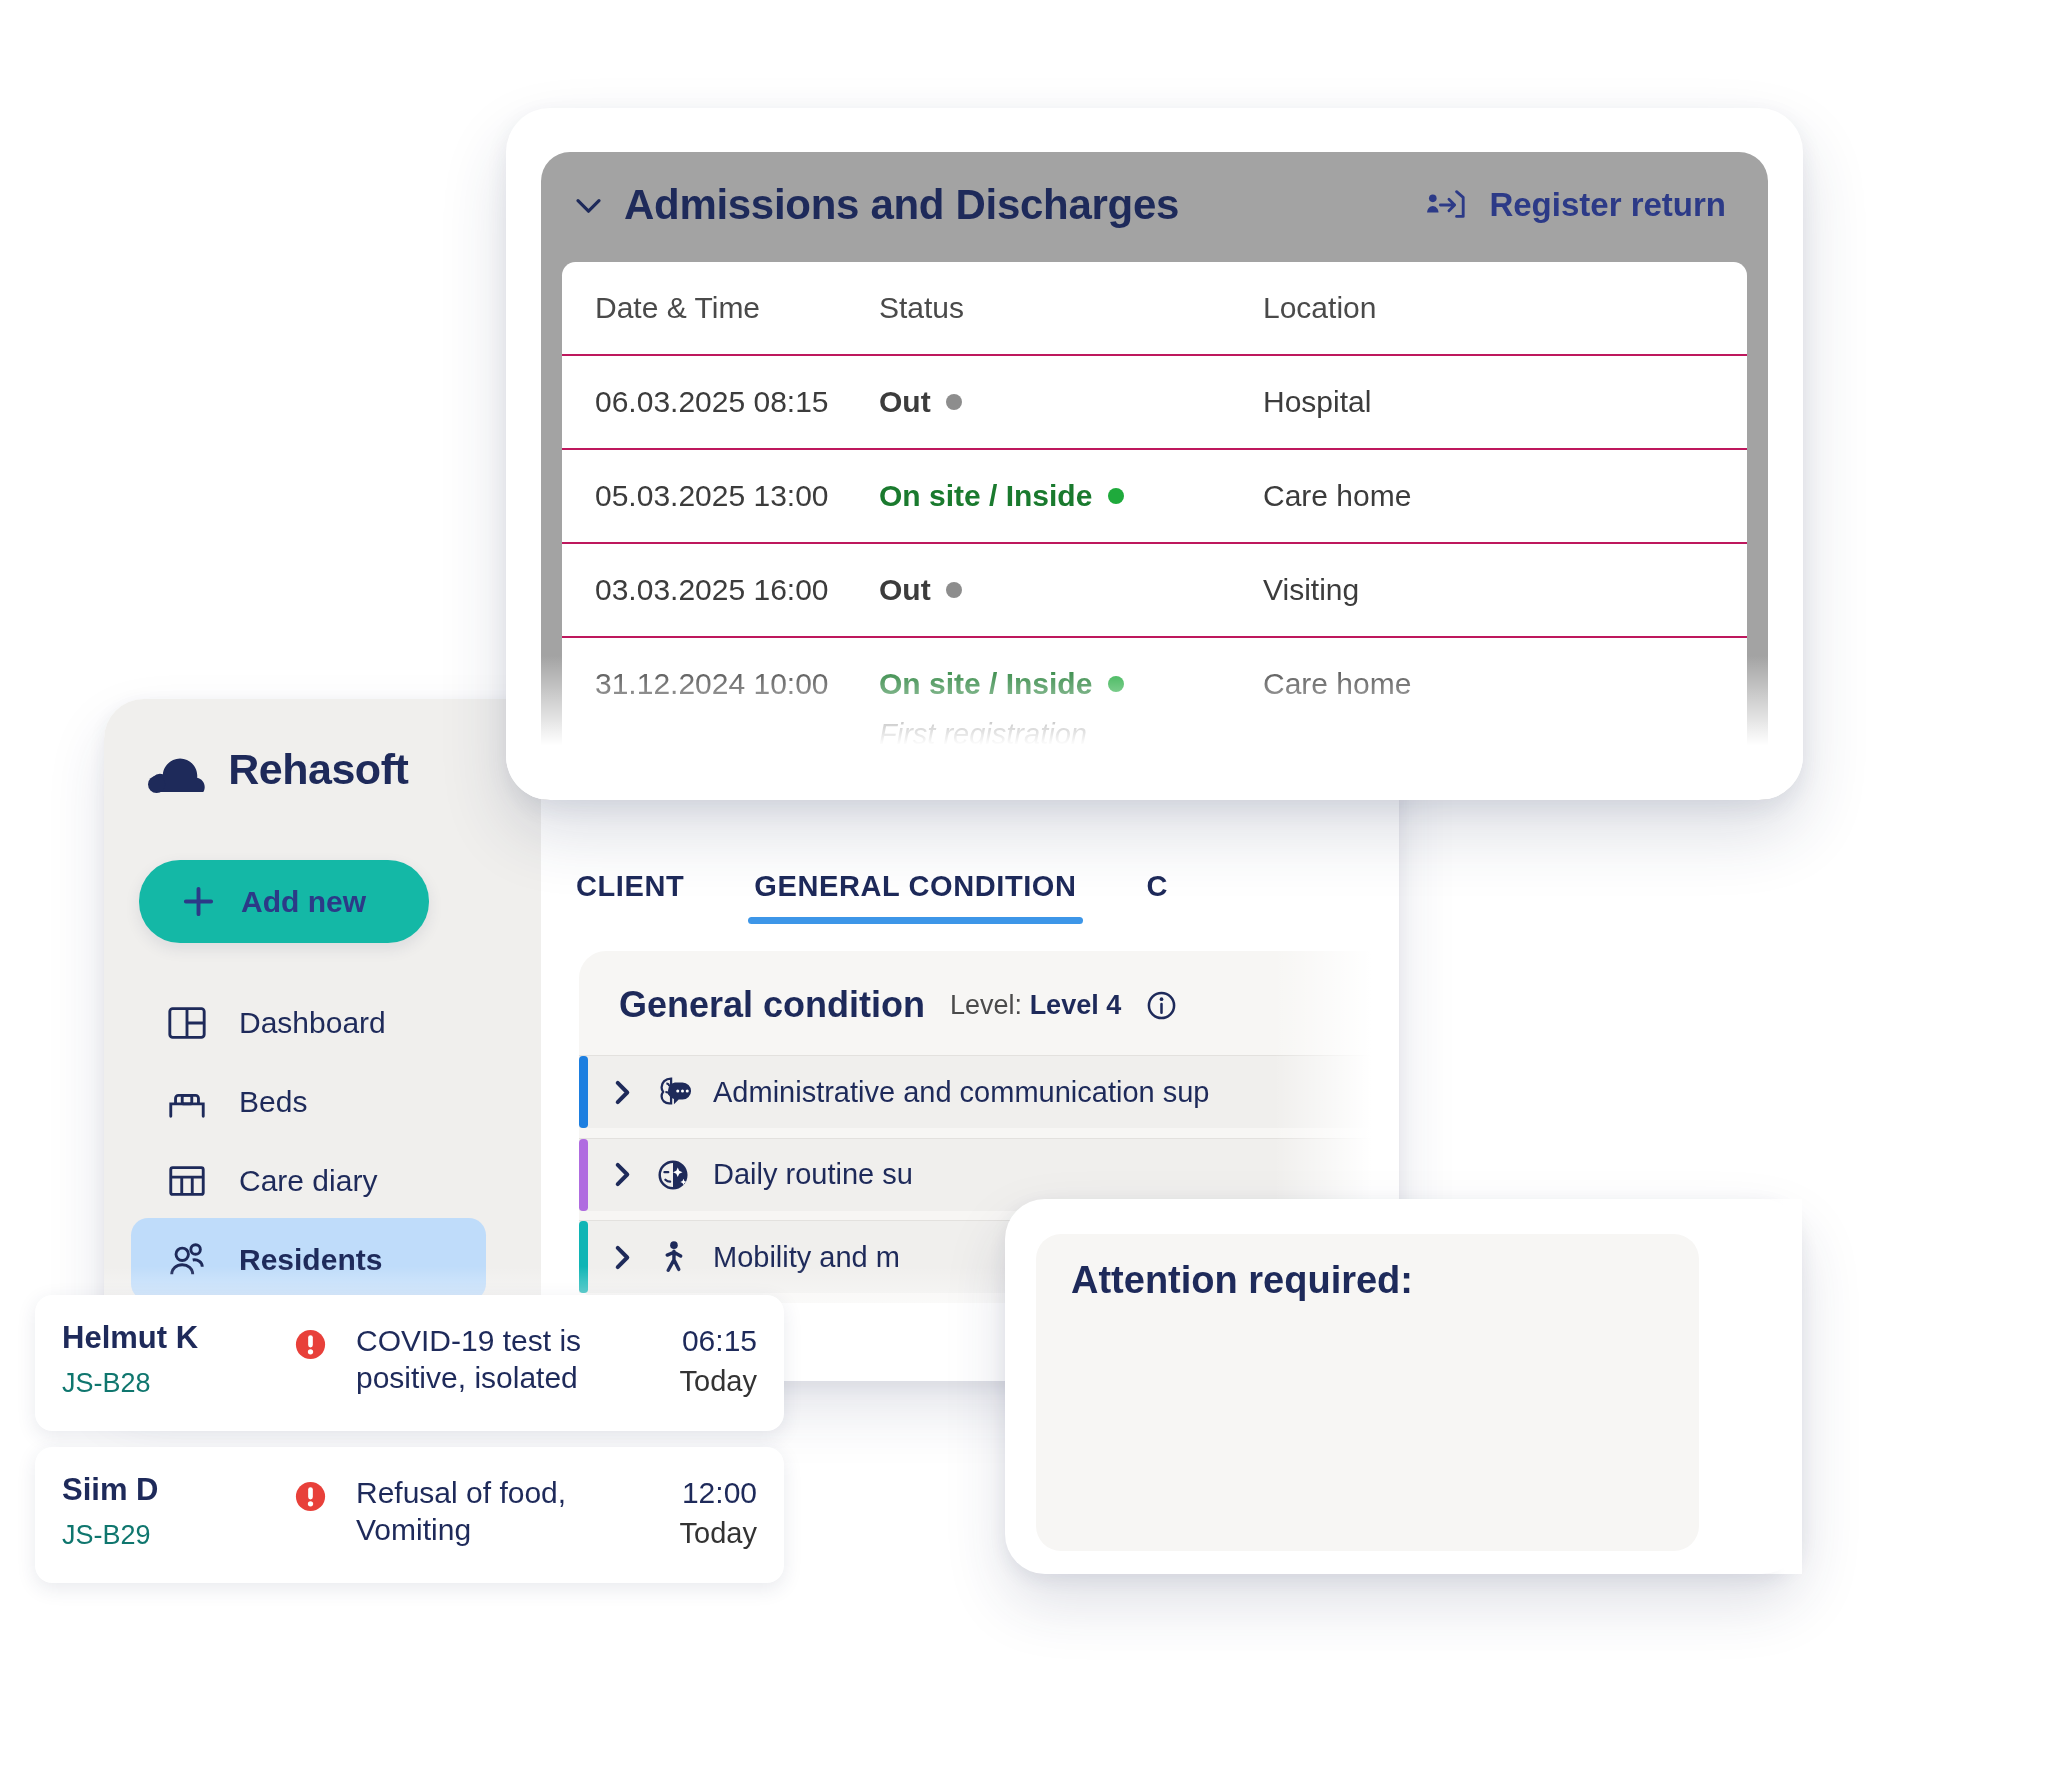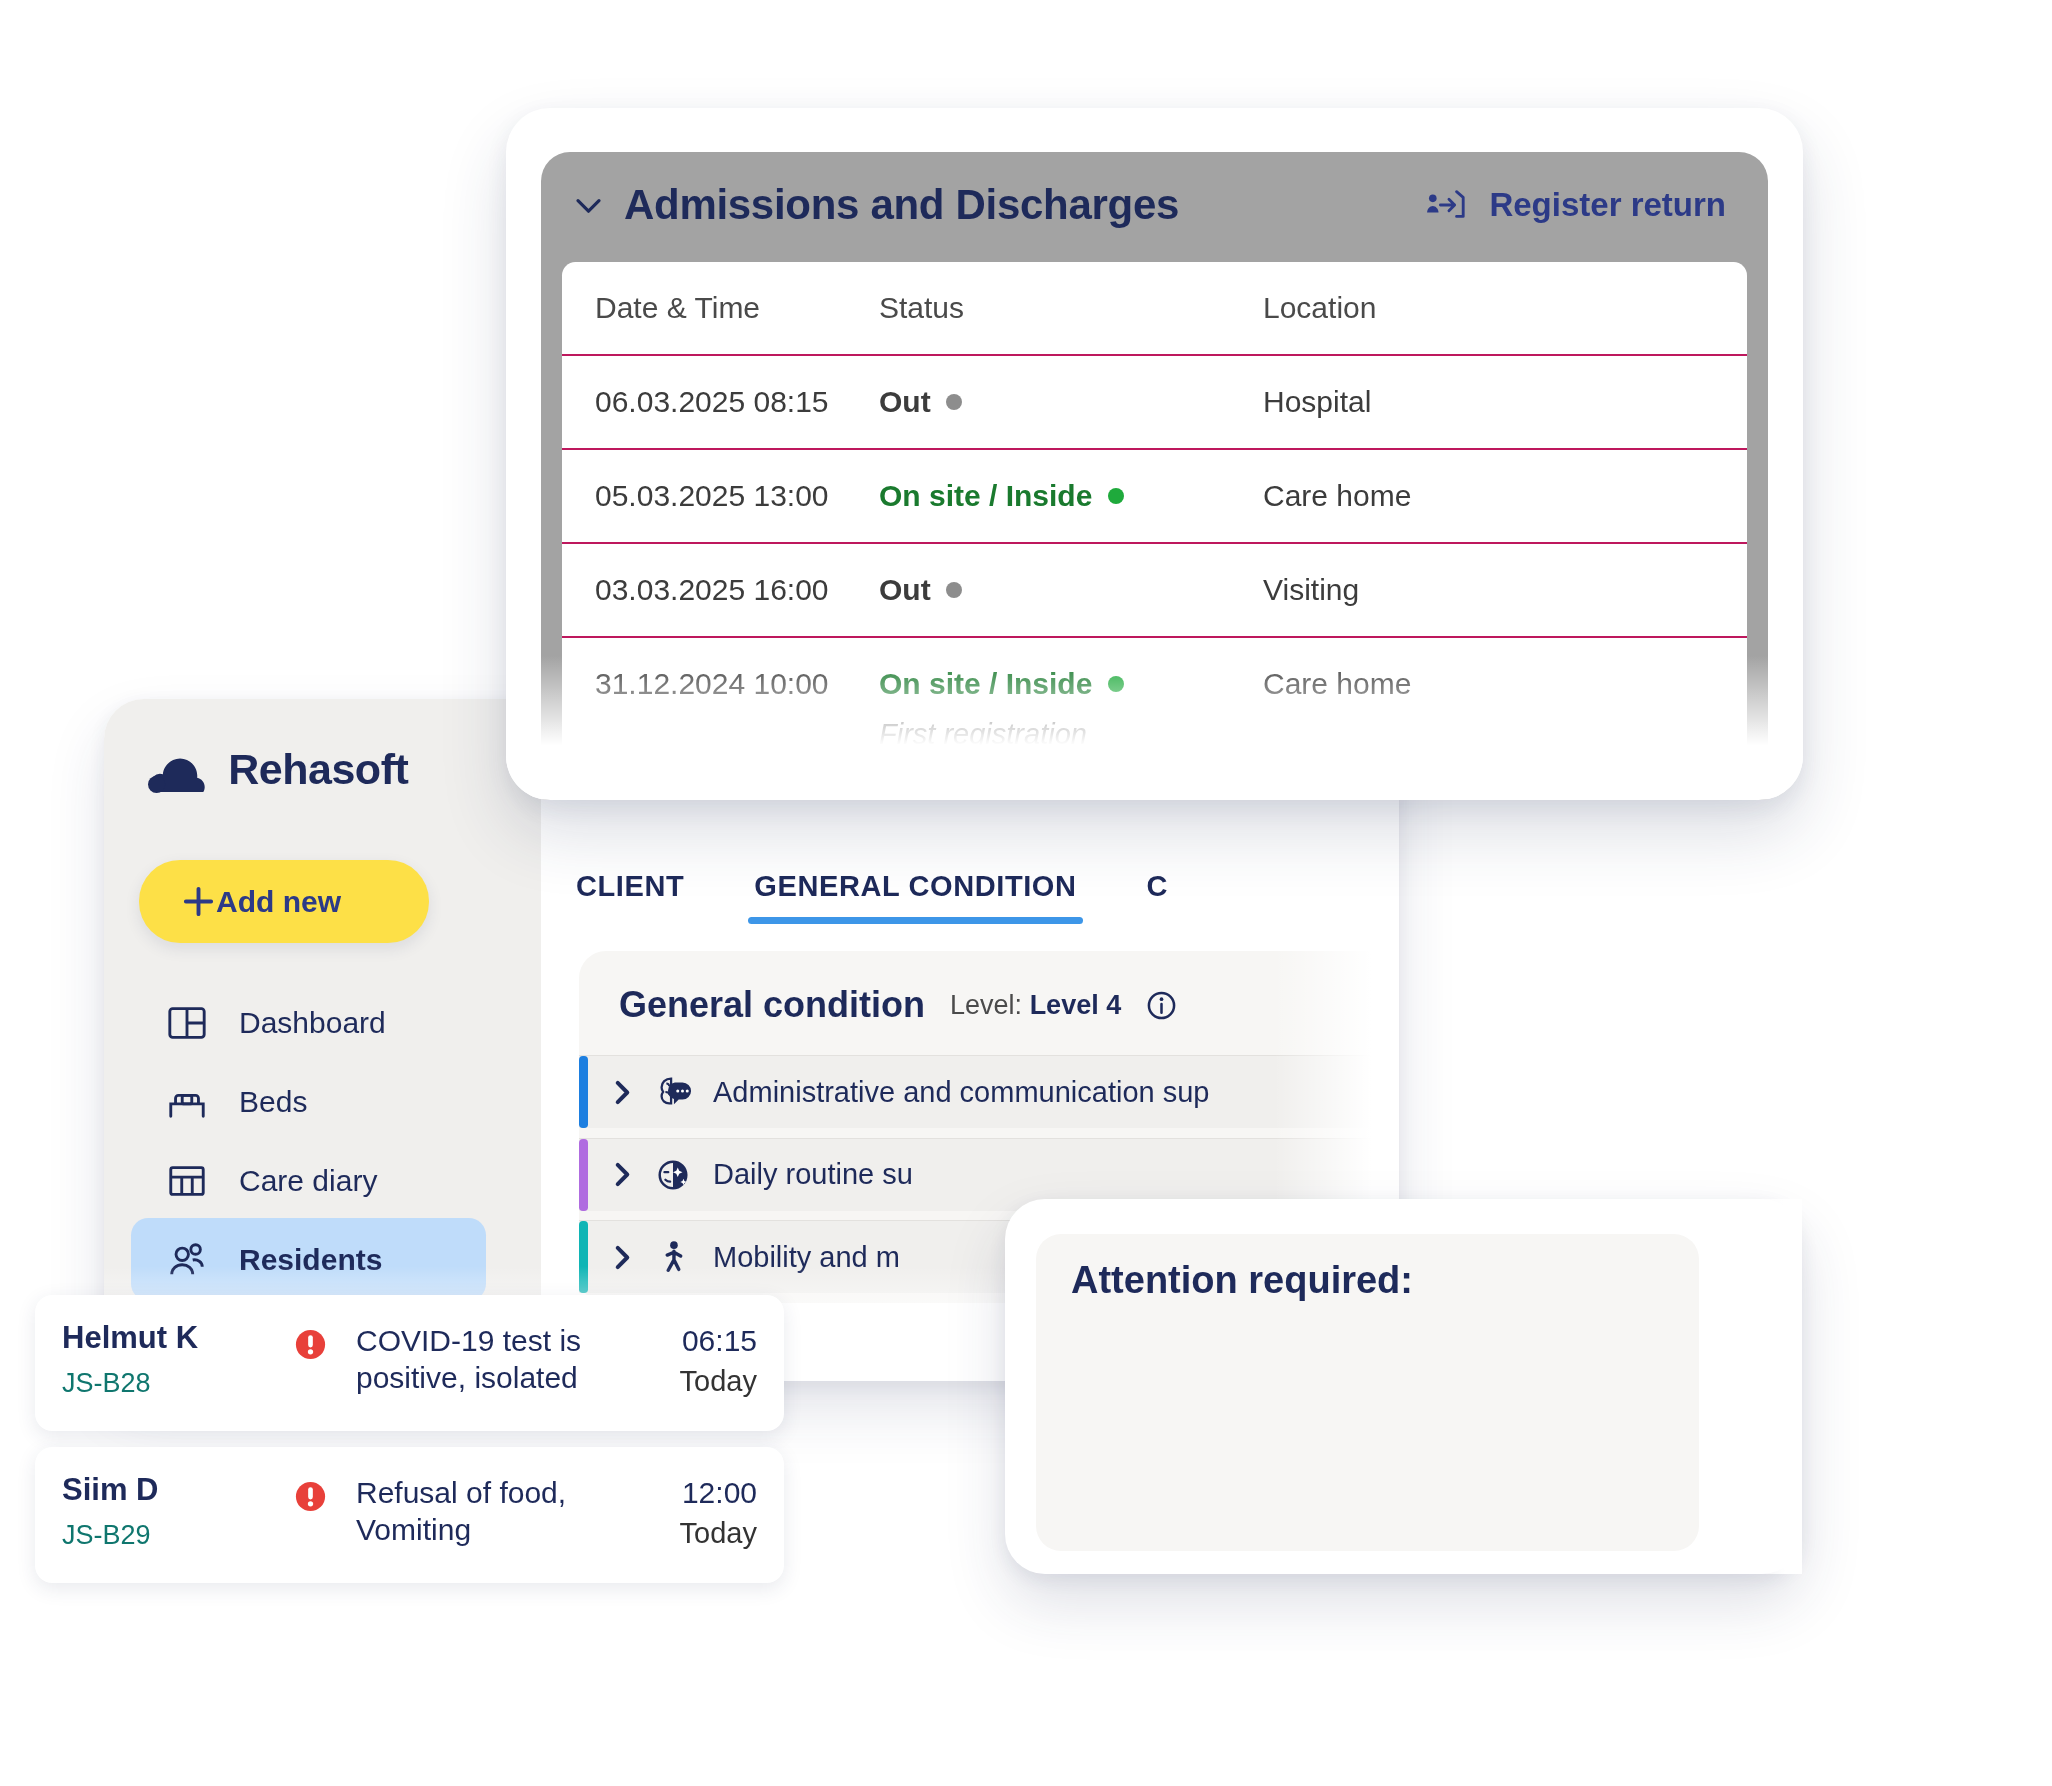--- a/index.html
+++ b/index.html
@@ -29,22 +29,22 @@
     position: absolute; left: 44px; top: 46px;
     display: flex; align-items: center; gap: 17.3px;
   }
   .logo-mark { width: 63px; height: 46px; display:block; }
   .logo-text {
     font-size: 43px; font-weight: 700; color: #1e2a5a; letter-spacing: -0.5px;
   }
   .add-new-btn {
     position: absolute; left: 35px; top: 161px;
     width: 290px; height: 83px;
-    background: #fde047; border-radius: 41px;
-    display: flex; align-items: center; padding-left: 42px;
+    background: #14b8a6; border-radius: 41px;
+    display: flex; align-items: center; gap: 25px; padding-left: 42px;
     box-shadow: 0 5.8px 15.4px rgba(40,50,90,.10);
     cursor: pointer;
   }
   .plus-ic { width: 35px; height: 35px; flex: 0 0 auto; }
   .add-new-label { font-size: 30px; font-weight: 700; color: #2c3a87; }
 
   .nav-item {
     position: absolute; left: 27px; width: 355px; height: 83px;
     display: flex; align-items: center; gap: 31px; padding-left: 35px;
     border-radius: 17.3px; cursor: pointer;

